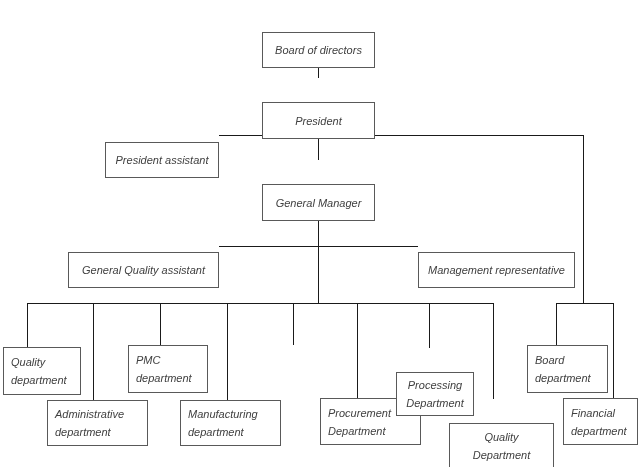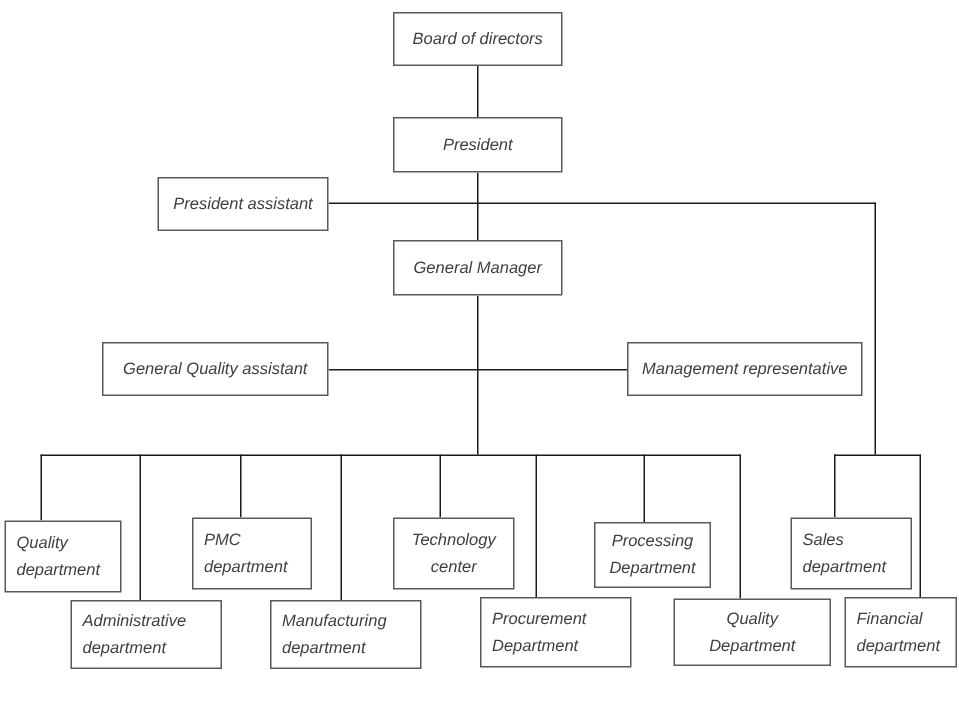--- a/index.html
+++ b/index.html
@@ -16,21 +16,21 @@
     background:#ffffff;
     border:1px solid #595959;
     color:#404040;
     font-style:italic;
     font-size:11px;
     line-height:18px;
     display:flex;
     flex-direction:column;
     justify-content:center;
   }
-  .node.ctr{align-items:center;text-align:center;}
+  .node.ctr{align-items:center;text-align:center;margin-top:24px;}
   .node.lft{align-items:flex-start;text-align:left;padding-left:7px;}
   .node span{white-space:nowrap;}
   .hline,.vline{position:absolute;background:#1a1a1a;}
   .hline{height:1px;}
   .vline{width:1px;}
 </style>
 </head>
 <body>
 
 <div id="canvas">
@@ -82,38 +82,34 @@
     <span>department</span>
   </div>
   <div class="node lft" style="left:128px;top:345px;width:80px;height:48px">
     <span>PMC</span>
     <span>department</span>
   </div>
   <div class="node lft" style="left:180px;top:400px;width:101px;height:46px">
     <span>Manufacturing</span>
     <span>department</span>
   </div>
-  <div class="node ctr" style="left:262px;top:345px;width:81px;height:48px">
-    <span>Technology</span>
-    <span>center</span>
-  </div>
   <div class="node lft" style="left:320px;top:398px;width:101px;height:47px">
     <span>Procurement</span>
     <span>Department</span>
   </div>
   <div class="node ctr" style="left:396px;top:348px;width:78px;height:44px">
     <span>Processing</span>
     <span>Department</span>
   </div>
   <div class="node ctr" style="left:449px;top:399px;width:105px;height:45px">
     <span>Quality</span>
     <span>Department</span>
   </div>
   <div class="node lft" style="left:527px;top:345px;width:81px;height:48px">
-    <span>Sales</span>
+    <span>Board</span>
     <span>department</span>
   </div>
   <div class="node lft" style="left:563px;top:398px;width:75px;height:47px">
     <span>Financial</span>
     <span>department</span>
   </div>
 
 </div>
 
 </body></html>

